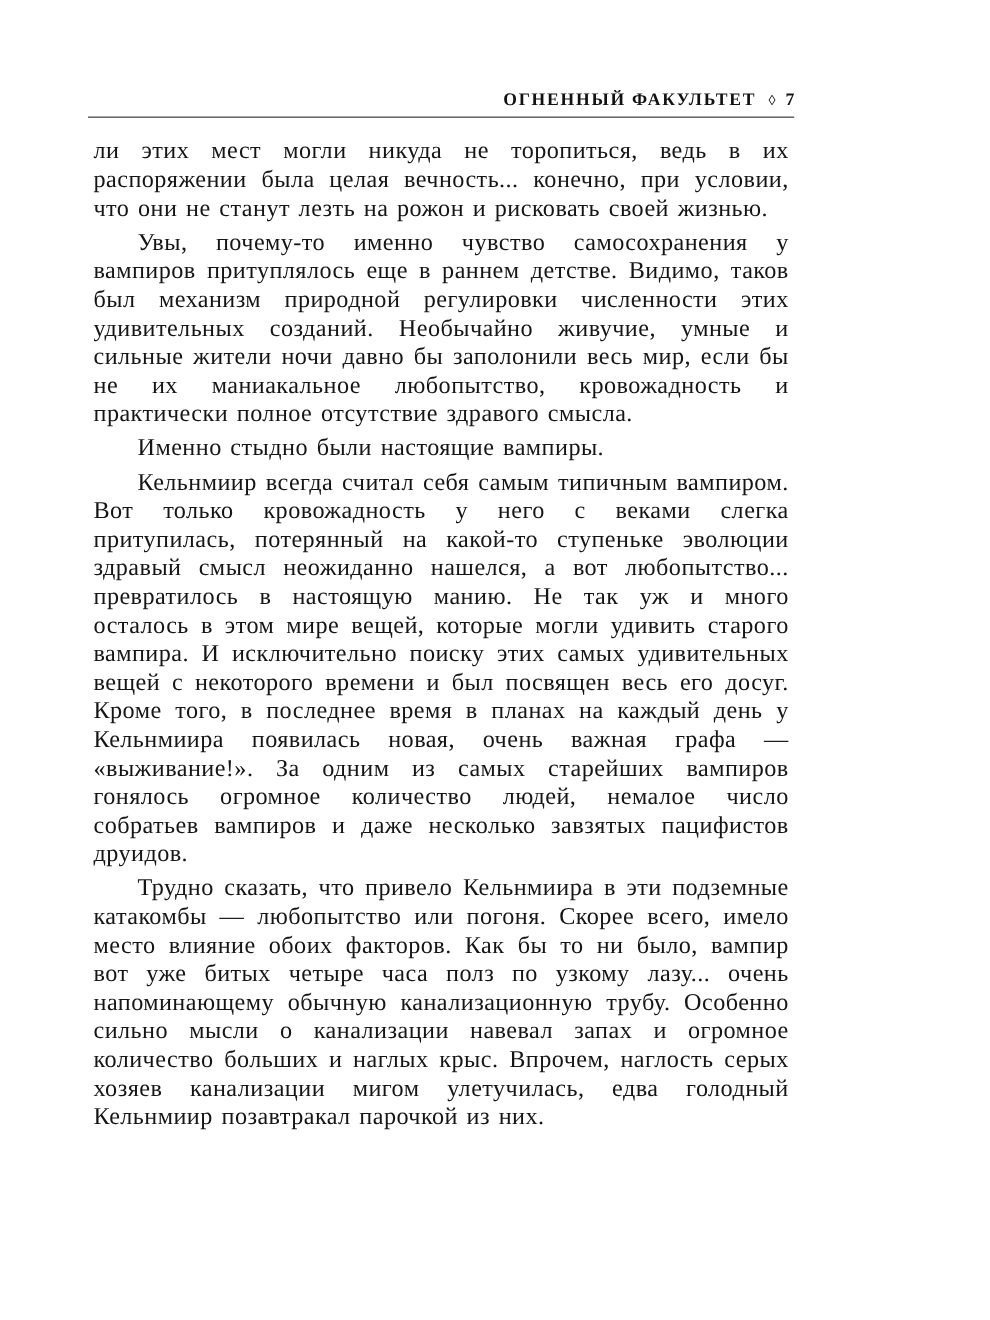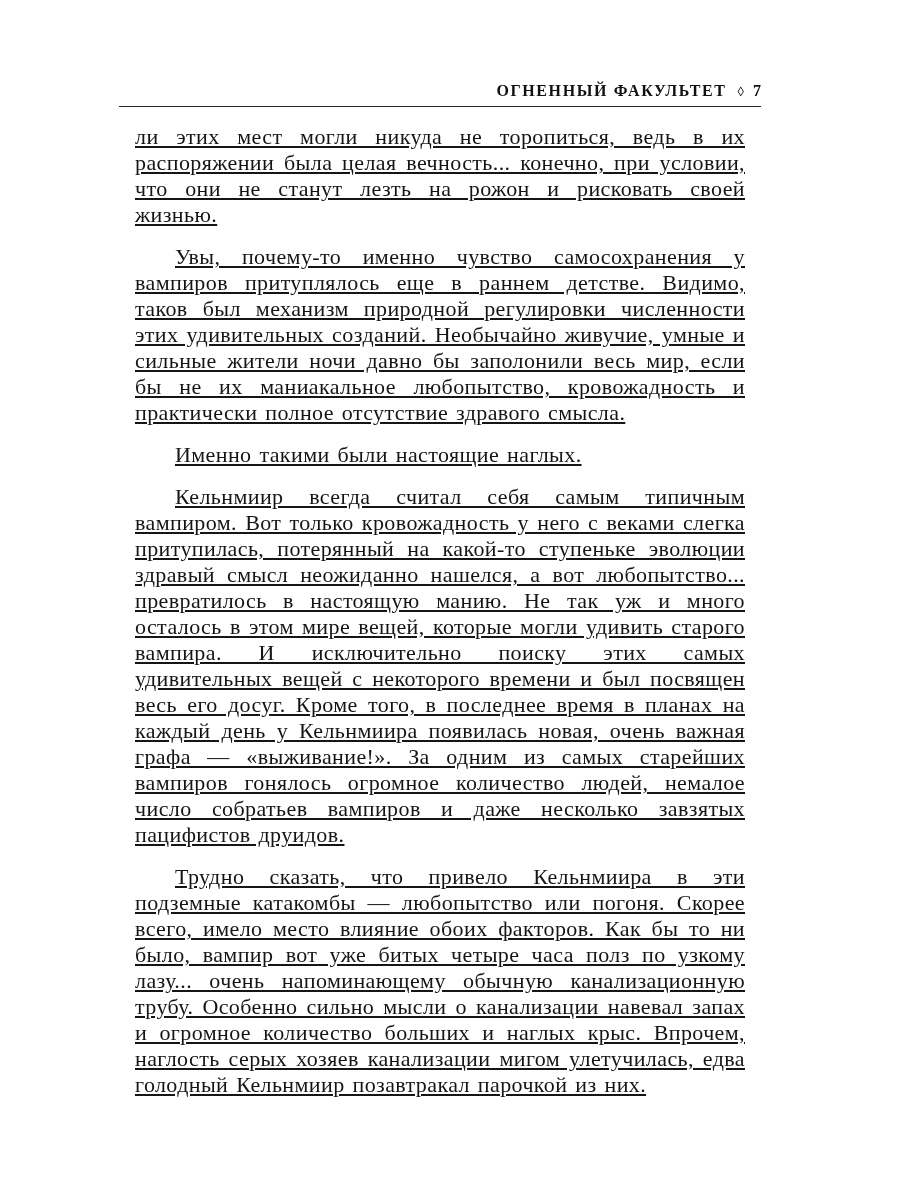--- a/index.html
+++ b/index.html
@@ -8,21 +8,20 @@
     background: #ffffff;
   }
   .page {
     position: relative;
     width: 802px;
     height: 1200px;
     background: #ffffff;
     overflow: hidden;
     font-family: "Liberation Serif", "DejaVu Serif", serif;
     color: #151515;
-    padding-left: 39px;
   }
   .content-col {
     width: 642px;
     margin: 0 auto;
   }
   .running-head {
     padding-top: 82px;
     display: flex;
     justify-content: flex-end;
     align-items: baseline;
@@ -47,23 +46,22 @@
   }
   .body-text {
     margin-top: 17px;
     font-size: 22px;
     line-height: 26px;
     letter-spacing: 0.4px;
     word-spacing: 2px;
     text-align: justify;
   }
   .body-text p {
-    margin: 16px;
+    margin: 5px;
     padding: 0;
-    text-decoration: underline;
   }
   .body-text p.indent {
     text-indent: 40px;
   }
 </style>
 </head>
 <body>
 
 <div class="page">
   <div class="content-col">
@@ -72,19 +70,19 @@
       <span>ОГНЕННЫЙ ФАКУЛЬТЕТ</span>
       <span class="sep">◊</span>
       <span class="pagenum">7</span>
     </div>
 
     <hr class="head-rule">
 
     <div class="body-text">
       <p>ли этих мест могли никуда не торопиться, ведь в их распоряжении была целая вечность... конечно, при условии, что они не станут лезть на рожон и рисковать своей жизнью.</p>
       <p class="indent">Увы, почему-то именно чувство самосохранения у вампиров притуплялось еще в раннем детстве. Видимо, таков был механизм природной регулировки численности этих удивительных созданий. Необычайно живучие, умные и сильные жители ночи давно бы заполонили весь мир, если бы не их маниакальное любопытство, кровожадность и практически полное отсутствие здравого смысла.</p>
-      <p class="indent">Именно такими были настоящие наглых.</p>
+      <p class="indent">Именно стыдно были настоящие вампиры.</p>
       <p class="indent">Кельнмиир всегда считал себя самым типичным вампиром. Вот только кровожадность у него с веками слегка притупилась, потерянный на какой-то ступеньке эволюции здравый смысл неожиданно нашелся, а вот любопытство... превратилось в настоящую манию. Не так уж и много осталось в этом мире вещей, которые могли удивить старого вампира. И исключительно поиску этих самых удивительных вещей с некоторого времени и был посвящен весь его досуг. Кроме того, в последнее время в планах на каждый день у Кельнмиира появилась новая, очень важная графа — «выживание!». За одним из самых старейших вампиров гонялось огромное количество людей, немалое число собратьев вампиров и даже несколько завзятых пацифистов друидов.</p>
       <p class="indent">Трудно сказать, что привело Кельнмиира в эти подземные катакомбы — любопытство или погоня. Скорее всего, имело место влияние обоих факторов. Как бы то ни было, вампир вот уже битых четыре часа полз по узкому лазу... очень напоминающему обычную канализационную трубу. Особенно сильно мысли о канализации навевал запах и огромное количество больших и наглых крыс. Впрочем, наглость серых хозяев канализации мигом улетучилась, едва голодный Кельнмиир позавтракал парочкой из них.</p>
     </div>
 
   </div>
 </div>
 
 </body></html>

